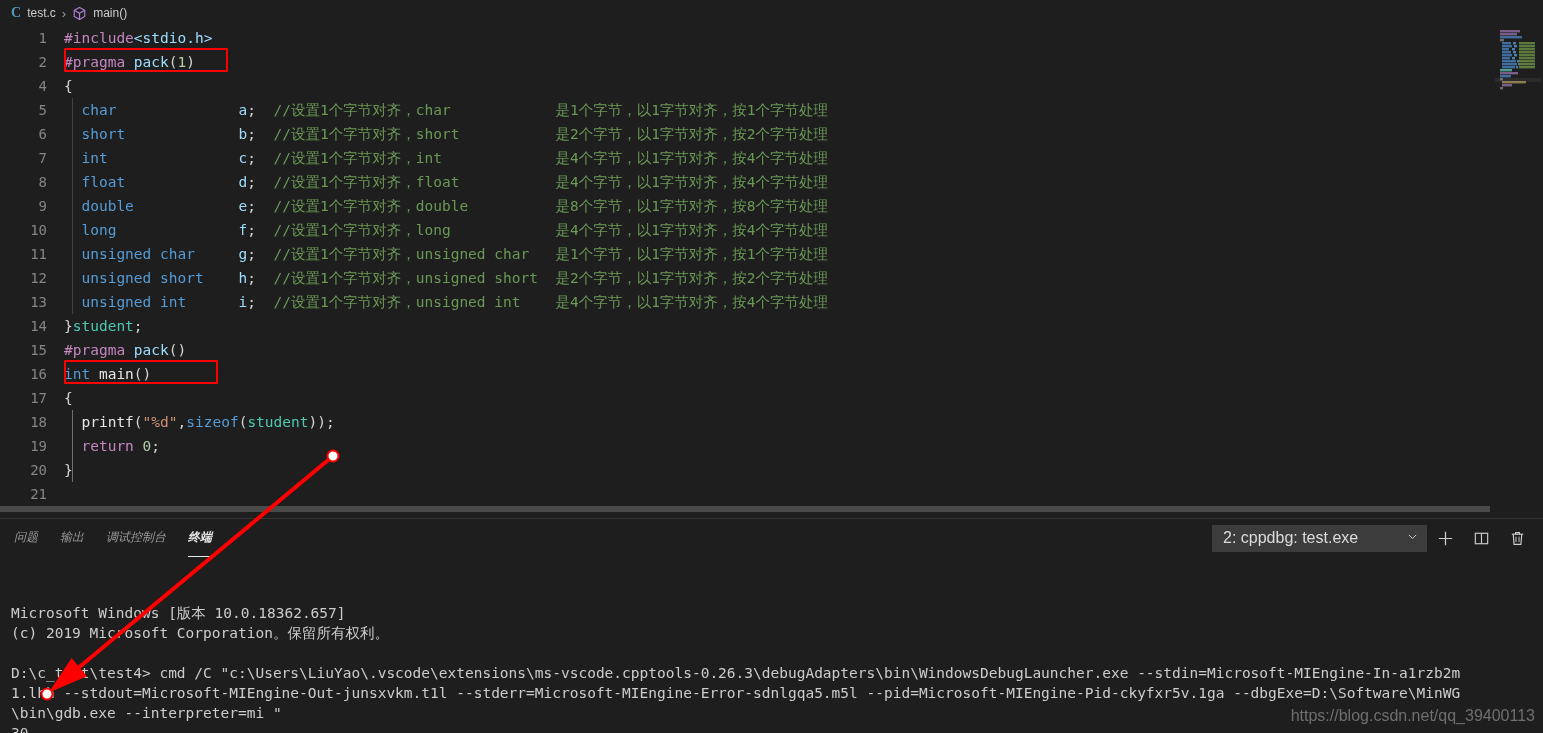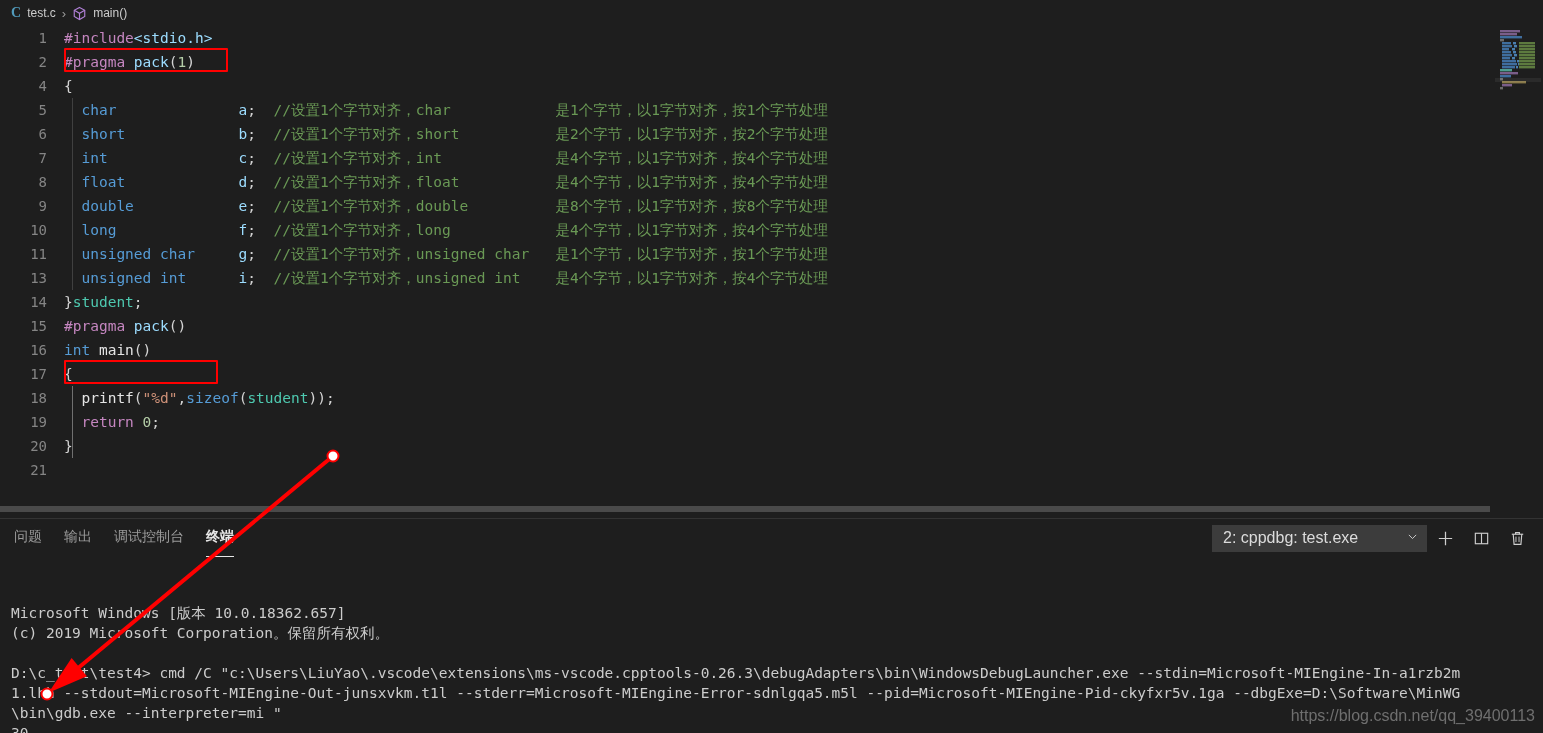--- a/index.html
+++ b/index.html
@@ -71,22 +71,22 @@
 
   
   .panel {
     position: absolute; left: 0; top: 518px; width: 1543px; height: 215px;
     background: #1e1e1e; border-top: 1px solid #333333;
   }
   .panel-header {
     position: relative; height: 38px; display: flex; align-items: center;
   }
   .ptab {
-    font-size: 14px; color: #9b9b9b; margin-right: 22px;
-    padding-bottom: 2px; position: relative; cursor: pointer;
+    font-size: 12px; color: #9b9b9b; margin-right: 22px;
+    padding-bottom: 2px; position: relative; cursor: pointer; font-style: italic;
   }
   .ptab:first-child { margin-left: 14px; }
   .ptab.active { color: #e7e7e7; font-weight: bold; }
   .ptab.active::after {
     content: ""; position: absolute; left: 0; right: 0; bottom: -9px;
     height: 1px; background: #e7e7e7;
   }
   .panel-actions {
     position: absolute; right: 8px; top: 4px;
     display: flex; align-items: center; gap: 0;
@@ -139,20 +139,21 @@
         <div class="code-row"><span class="lnum">1</span><span class="ctext"><span class="t-pp">#include</span><span class="t-ppn">&lt;stdio.h&gt;</span></span></div>
         <div class="code-row"><span class="lnum">2</span><span class="ctext"><span class="t-pp">#pragma </span><span class="t-ppn">pack</span><span class="t-plain">(</span><span class="t-num">1</span><span class="t-plain">)</span></span></div>
         <div class="code-row"><span class="lnum">4</span><span class="ctext"><span class="t-plain">{</span></span></div>
         <div class="code-row"><span class="lnum">5</span><span class="ctext"><span class="t-kw">  char</span><span class="t-plain">              </span><span class="t-var">a</span><span class="t-plain">; </span><span class="t-cmt"> //设置1个字节对齐，char            是1个字节，以1字节对齐，按1个字节处理</span></span><span class="indent-guide"></span></div>
         <div class="code-row"><span class="lnum">6</span><span class="ctext"><span class="t-kw">  short</span><span class="t-plain">             </span><span class="t-var">b</span><span class="t-plain">; </span><span class="t-cmt"> //设置1个字节对齐，short           是2个字节，以1字节对齐，按2个字节处理</span></span><span class="indent-guide"></span></div>
         <div class="code-row"><span class="lnum">7</span><span class="ctext"><span class="t-kw">  int</span><span class="t-plain">               </span><span class="t-var">c</span><span class="t-plain">; </span><span class="t-cmt"> //设置1个字节对齐，int             是4个字节，以1字节对齐，按4个字节处理</span></span><span class="indent-guide"></span></div>
         <div class="code-row"><span class="lnum">8</span><span class="ctext"><span class="t-kw">  float</span><span class="t-plain">             </span><span class="t-var">d</span><span class="t-plain">; </span><span class="t-cmt"> //设置1个字节对齐，float           是4个字节，以1字节对齐，按4个字节处理</span></span><span class="indent-guide"></span></div>
         <div class="code-row"><span class="lnum">9</span><span class="ctext"><span class="t-kw">  double</span><span class="t-plain">            </span><span class="t-var">e</span><span class="t-plain">; </span><span class="t-cmt"> //设置1个字节对齐，double          是8个字节，以1字节对齐，按8个字节处理</span></span><span class="indent-guide"></span></div>
         <div class="code-row"><span class="lnum">10</span><span class="ctext"><span class="t-kw">  long</span><span class="t-plain">              </span><span class="t-var">f</span><span class="t-plain">; </span><span class="t-cmt"> //设置1个字节对齐，long            是4个字节，以1字节对齐，按4个字节处理</span></span><span class="indent-guide"></span></div>
         <div class="code-row"><span class="lnum">11</span><span class="ctext"><span class="t-kw">  unsigned char</span><span class="t-plain">     </span><span class="t-var">g</span><span class="t-plain">; </span><span class="t-cmt"> //设置1个字节对齐，unsigned char   是1个字节，以1字节对齐，按1个字节处理</span></span><span class="indent-guide"></span></div>
+        <div class="code-row"><span class="lnum">12</span><span class="ctext"><span class="t-kw">  unsigned short</span><span class="t-plain">    </span><span class="t-var">h</span><span class="t-plain">; </span><span class="t-cmt"> //设置1个字节对齐，unsigned short  是2个字节，以1字节对齐，按2个字节处理</span></span><span class="indent-guide"></span></div>
         <div class="code-row"><span class="lnum">13</span><span class="ctext"><span class="t-kw">  unsigned int</span><span class="t-plain">      </span><span class="t-var">i</span><span class="t-plain">; </span><span class="t-cmt"> //设置1个字节对齐，unsigned int    是4个字节，以1字节对齐，按4个字节处理</span></span><span class="indent-guide"></span></div>
         <div class="code-row"><span class="lnum">14</span><span class="ctext"><span class="t-plain">}</span><span class="t-type">student</span><span class="t-plain">;</span></span></div>
         <div class="code-row"><span class="lnum">15</span><span class="ctext"><span class="t-pp">#pragma </span><span class="t-ppn">pack</span><span class="t-plain">()</span></span></div>
         <div class="code-row"><span class="lnum">16</span><span class="ctext"><span class="t-kw">int </span><span class="t-fn">main</span><span class="t-plain">()</span></span></div>
         <div class="code-row"><span class="lnum">17</span><span class="ctext"><span class="t-plain">{</span></span></div>
         <div class="code-row"><span class="lnum">18</span><span class="ctext"><span class="t-plain">  </span><span class="t-fn">printf</span><span class="t-plain">(</span><span class="t-str">"%d"</span><span class="t-plain">,</span><span class="t-kw">sizeof</span><span class="t-plain">(</span><span class="t-type">student</span><span class="t-plain">));</span></span><span class="indent-guide" style="background: rgb(112, 112, 112);"></span></div>
         <div class="code-row"><span class="lnum">19</span><span class="ctext"><span class="t-plain">  </span><span class="t-ctl">return </span><span class="t-num">0</span><span class="t-plain">;</span></span><span class="indent-guide" style="background: rgb(112, 112, 112);"></span></div>
         <div class="code-row"><span class="lnum">20</span><span class="ctext"><span class="t-plain">}</span></span><span class="indent-guide" style="background: rgb(112, 112, 112);"></span></div>
         <div class="code-row"><span class="lnum">21</span><span class="ctext"><span class="t-plain"></span></span></div>
       </div>

